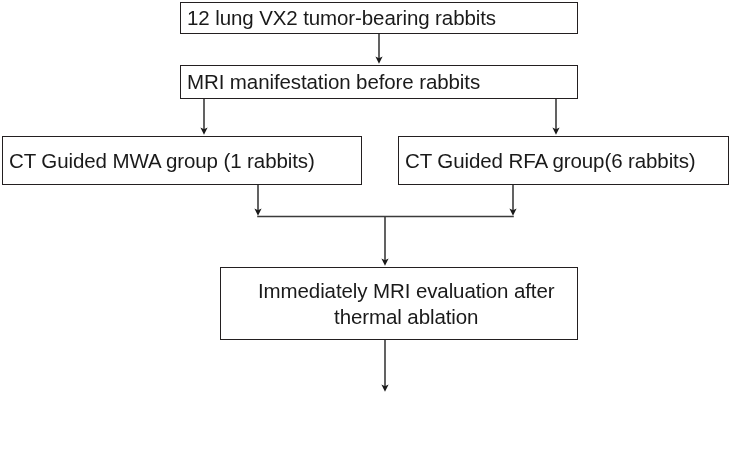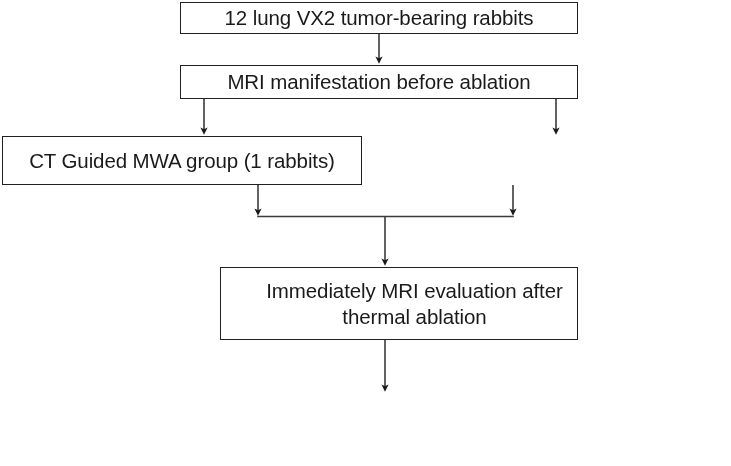--- a/index.html
+++ b/index.html
@@ -17,21 +17,20 @@
     background: #ffffff;
     overflow: hidden;
   }
   .node {
     position: absolute;
     box-sizing: border-box;
     border: 1.4px solid #231f20;
     background: #ffffff;
     display: flex;
     align-items: center;
-    justify-content: center;
     text-align: center;
     color: #1a1a1a;
     font-family: "Liberation Sans", sans-serif;
     font-size: 20.5px;
     line-height: 1.26;
     letter-spacing: -0.1px;
     white-space: pre-line;
     z-index: 2;
   }
   .node-inner {
@@ -90,27 +89,30 @@
     <g>
       <line x1="385" y1="340" x2="385" y2="388" stroke="#3b3b3b" stroke-width="1.6" marker-end="url(#arrowhead)"></line>
     </g>
   </svg>
 
   <div class="node" style="left:180px; top:2px; width:398px; height:32px;">
     <span class="node-inner">12 lung VX2 tumor-bearing rabbits</span>
   </div>
 
   <div class="node" style="left:180px; top:65px; width:398px; height:34px;">
-    <span class="node-inner">MRI manifestation before ablation</span>
+    <span class="node-inner">MRI manifestation before rabbits</span>
   </div>
 
   <div class="node" style="left:2px; top:136px; width:360px; height:49px;">
     <span class="node-inner">CT Guided MWA group (1 rabbits)</span>
   </div>
 
+  <div class="node" style="left:398px; top:136px; width:331px; height:49px;">
+    <span class="node-inner">CT Guided RFA group(6 rabbits)</span>
+  </div>
 
   <div class="node" style="left:220px; top:267px; width:358px; height:73px;padding-left:31px;">
     <span class="node-inner">Immediately MRI evaluation after
 thermal ablation</span>
   </div>
 
 
 </div>
 
 </body></html>

